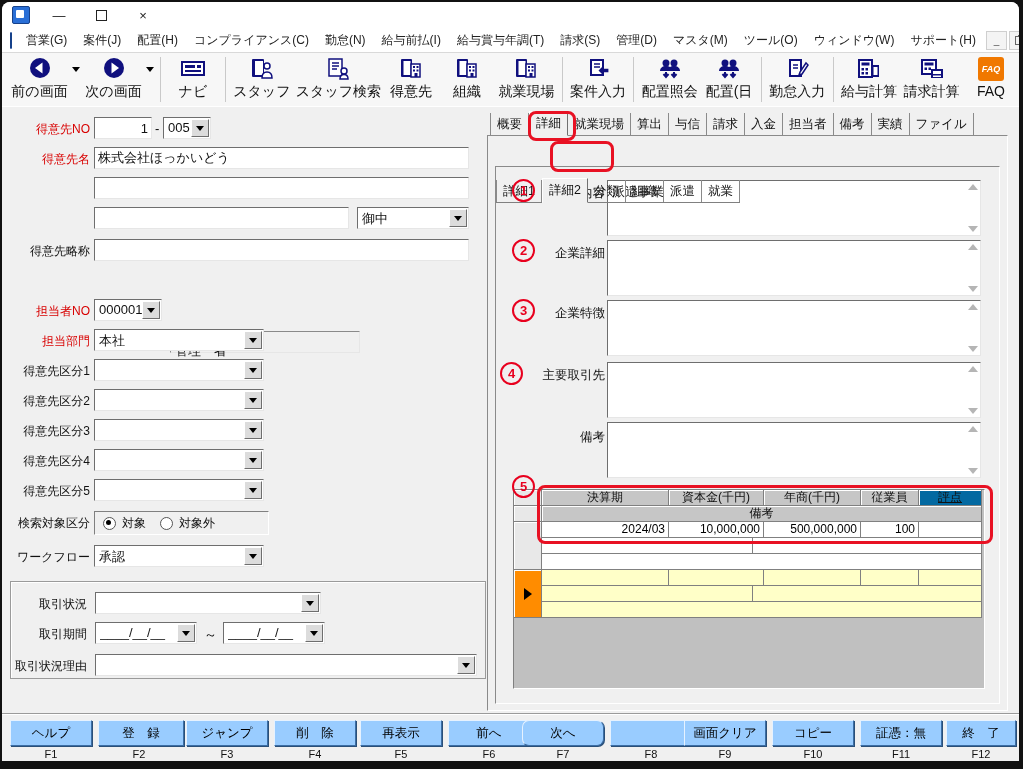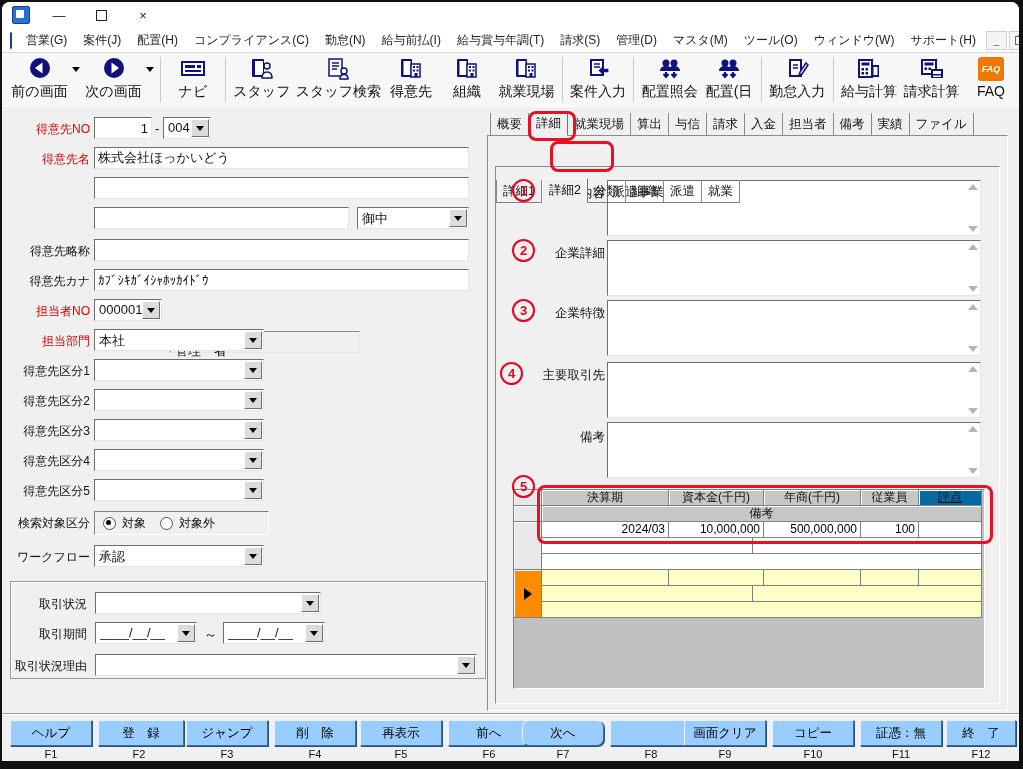--- a/index.html
+++ b/index.html
@@ -302,21 +302,21 @@
 
   <div class="main">
 
     <div style="position:absolute;left:2px;top:0;width:480px;height:608px;">
 
       <div style="position:absolute;left:0;top:10px;width:480px;height:24px;">
         <span class="lbl red">得意先NO</span>
         <input class="tin num" style="left: 90px; width: 58px;" value="1">
         <span style="position:absolute;left:151px;top:4px;font-size:13px;">-</span>
         <div class="combo" style="left:159px;width:48px;">
-          <span class="ctext">004</span>
+          <span class="ctext">005</span>
           <span class="cbtn">
               <i></i>
             </span>
         </div>
       </div>
 
       <div style="position:absolute;left:0;top:40px;width:480px;height:24px;">
         <span class="lbl red">得意先名</span>
         <input class="tin" style="left: 90px; width: 375px;" value="株式会社ほっかいどう">
       </div>
@@ -333,24 +333,20 @@
               <i></i>
             </span>
         </div>
       </div>
 
       <div style="position:absolute;left:0;top:132px;width:480px;height:24px;">
         <span class="lbl">得意先略称</span>
         <input class="tin" style="left: 90px; width: 375px;" value="">
       </div>
 
-      <div style="position:absolute;left:0;top:162px;width:480px;height:24px;">
-        <span class="lbl">得意先カナ</span>
-        <input class="tin" style="left: 90px; width: 375px;" value="ｶﾌﾞｼｷｶﾞｲｼｬﾎｯｶｲﾄﾞｳ">
-      </div>
 
       <div style="position:absolute;left:0;top:192px;width:480px;height:24px;">
         <span class="lbl red">担当者NO</span>
         <div class="combo" style="left:90px;width:68px;">
           <span class="ctext">000001</span>
           <span class="cbtn">
               <i></i>
             </span>
         </div>
         <div class="ro" style="left:166px;width:190px;">管理　者</div>

